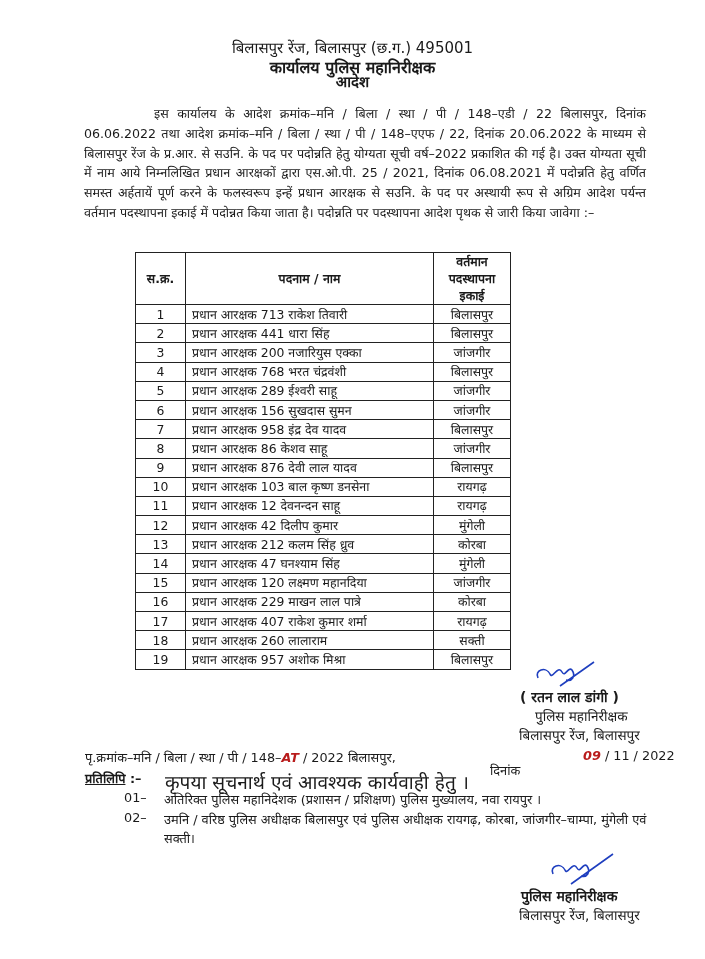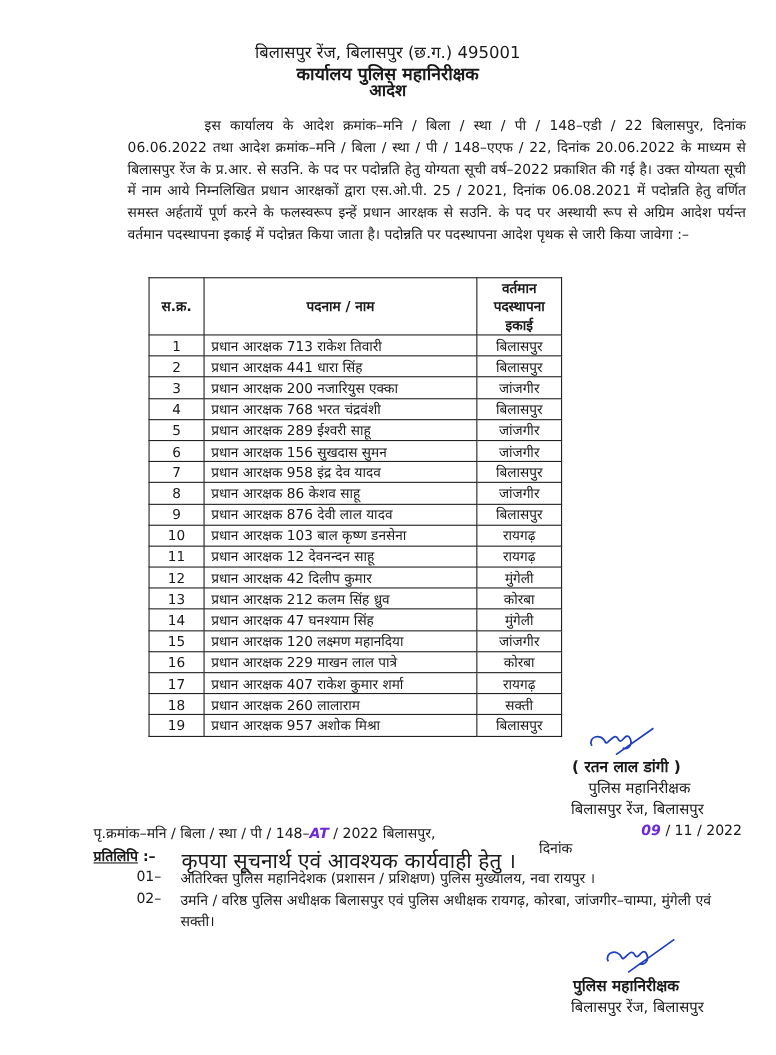--- a/index.html
+++ b/index.html
@@ -5,38 +5,38 @@
   html, body { margin:0; padding:0; }
   body {
     width:705px; height:959px; background:#ffffff; position:relative; overflow:hidden;
     font-family:"DejaVu Sans","Liberation Sans",sans-serif; color:#1a1a1a;
   }
   .abs { position:absolute; }
   .hdr1 { left:0; width:705px; top:16px; text-align:center; font-size:16px; font-weight:bold;margin-top:40px; }
   .hdr2 { left:0; width:705px; top:37px; text-align:center; font-size:15px; }
   .title { left:0; width:705px; top:71px; text-align:center; font-size:15px; font-weight:bold; }
   .title span { }
-  .para { left:84px; width:562px; top:104px; font-size:12.6px; line-height:19.8px; text-align:justify; text-indent:70px;margin-left:32px; }
+  .para { left:84px; width:562px; top:104px; font-size:12.6px; line-height:19.8px; text-align:justify; text-indent:70px; }
   table.list {
     position:absolute; left:135px; top:252px; width:376px; border-collapse:collapse;
     font-size:12.4px;
   }
   table.list th, table.list td { border:1.2px solid #222; height:18.2px; padding:0 6px; }
   table.list th { font-weight:bold; text-align:center; }
   table.list td.sn { text-align:center; width:37px; }
   table.list td.name { text-align:left; width:235px; }
   table.list td.unit { text-align:center; }
   .sig { color:#1f3fbf; }
   .sig1 { left:532px; top:656px; width:70px; height:40px; }
   .sig2 { left:547px; top:850px; width:70px; height:40px; }
   .signer-name { left:520px; top:687px; font-size:14px; font-weight:bold; }
   .signer-post { left:535px; top:707px; font-size:13.5px; }
   .signer-office { left:519px; top:726px; font-size:13.5px; }
   .ref-line { left:85px; top:748px; font-size:12.8px; width:590px; }
-  .ref-line .hand { color:#6d28d9; font-family:"DejaVu Sans",sans-serif; font-style:italic; font-weight:bold; }
+  .ref-line .hand { color:#b91c1c; font-family:"DejaVu Sans",sans-serif; font-style:italic; font-weight:bold; }
   .copy-label { left:85px; top:769px; font-size:12.8px; font-weight:bold; }
   .copy-label u { text-decoration:underline;text-align:center; }
   .copy-note { left:165px; top:769px; font-size:19px; }
   .cc-num { font-size:12.8px; }
   .cc-text { font-size:12.8px; line-height:19px; }
   .sig2-post { left:521px; top:886px; font-size:14px; font-weight:bold; }
   .sig2-office { left:519px; top:906px; font-size:13.5px; }
 </style>
 </head>
 <body>

